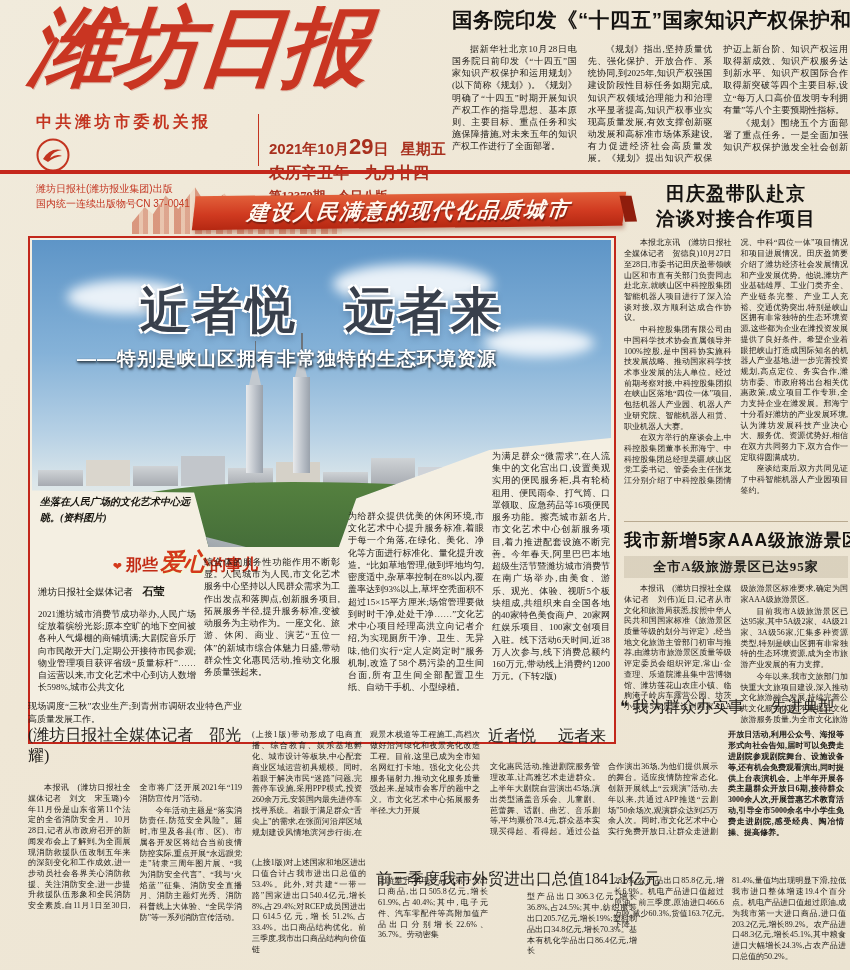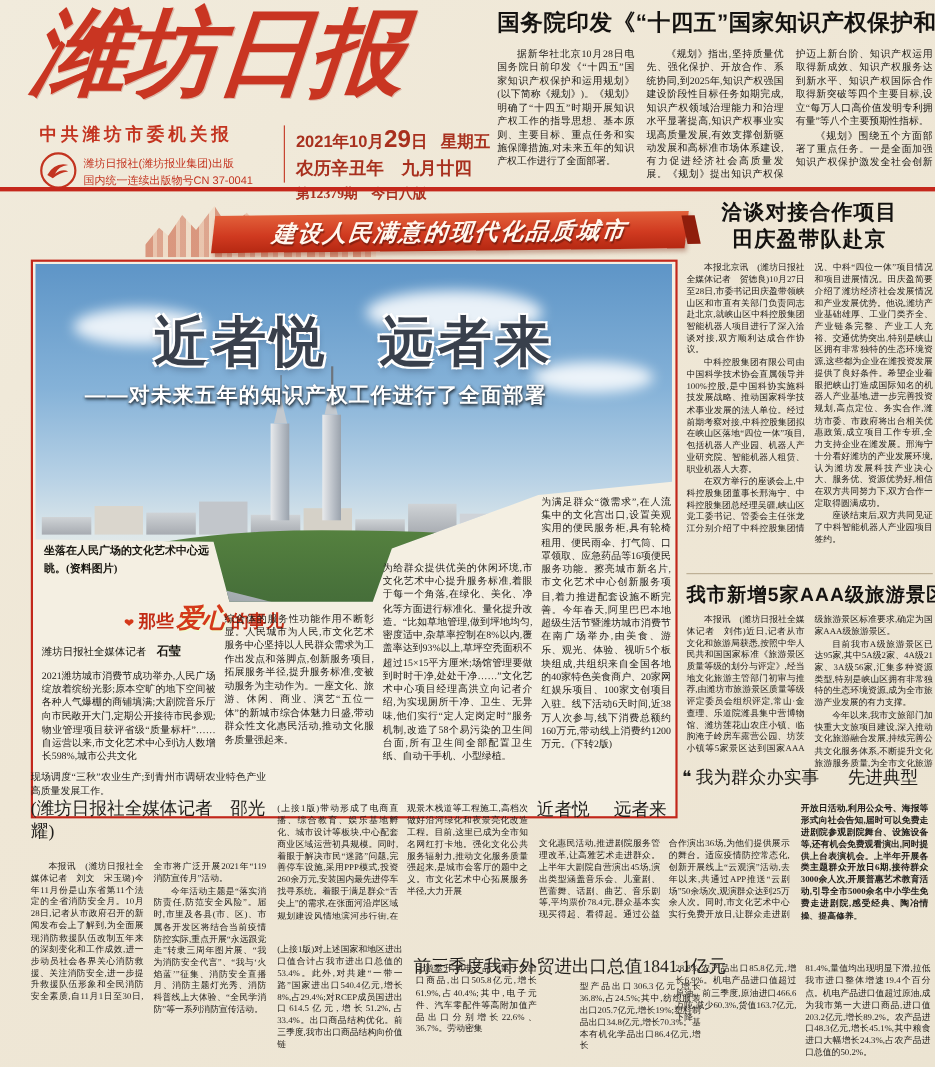--- a/index.html
+++ b/index.html
@@ -34,21 +34,21 @@
   #photo-cityband{position:absolute;left:0;top:52%;width:100%;height:9%;display:flex;align-items:flex-end;gap:3px;padding:0 6px;box-sizing:border-box;}
   .bld{background:linear-gradient(180deg,#cfd3d6,#a7abb1);flex:1;}
   .photo-tower{position:absolute;width:17px;background:linear-gradient(90deg,#e8eaec,#b8bec6 60%,#9aa2ac);}
   .photo-tower:before{content:"";position:absolute;left:50%;top:-26px;transform:translateX(-50%);border-left:6px solid transparent;border-right:6px solid transparent;border-bottom:26px solid #c3c9cf;}
   .photo-tower:after{content:"";position:absolute;left:50%;top:-44px;width:1.5px;height:20px;background:#6d747c;}
   #photo-park{position:absolute;left:0;top:60%;width:100%;height:26%;background:linear-gradient(180deg,#55813f,#47703a 55%,#3f6636);border-radius:45% 55% 0 0/60% 40% 0 0;}
   .photo-road{position:absolute;background:linear-gradient(180deg,#a7aeb3,#8e969c);}
   .photo-road .lane{position:absolute;left:0;top:45%;width:100%;height:2px;background:repeating-linear-gradient(90deg,#e8e8e4 0 7px,transparent 7px 14px);}
   #main-headline{left:0;top:40px;width:100%;text-align:center;font-family:"Liberation Sans",sans-serif;font-weight:900;font-size:49px;color:#39404c;letter-spacing:4px;text-shadow:-2px -2px 0 #fff,2px -2px 0 #fff,-2px 2px 0 #fff,2px 2px 0 #fff,0 4px 7px rgba(20,30,50,.35);white-space:nowrap;}
   #main-subhead{left:0;top:108px;width:88%;text-align:center;font-family:"Liberation Sans",sans-serif;font-weight:bold;font-size:19px;color:#ffffff;letter-spacing:1px;text-shadow:0 1px 2px #2c3a46,1px 2px 3px rgba(20,30,40,.8);white-space:nowrap;}
-  #photo-caption{left:10px;top:256px;width:152px;font-size:10px;font-weight:bold;color:#17150f;line-height:1.6;}
+  #photo-caption{left:10px;top:256px;width:152px;font-size:10px;font-weight:bold;font-style:italic;color:#17150f;line-height:1.6;}
   #column-tag{left:8px;top:308px;width:220px;white-space:nowrap;text-align:right;}
   #column-tag .t1{font-family:"Liberation Sans",sans-serif;font-weight:bold;font-size:16px;color:#c22a14;}
   #column-tag .t2{font-family:"Liberation Serif",serif;font-weight:900;font-style:italic;font-size:24px;color:#d4391b;text-shadow:1px 1px 0 #efc;margin:0 2px;}
   #column-tag .heart{font-size:11px;color:#d4391b;}
   #main-byline{left:8px;top:346px;width:210px;font-size:9.5px;color:#17150f;}
   #main-byline b{font-size:11px;}
   
   .sb-head{font-family:"Liberation Sans",sans-serif;font-weight:900;font-size:19px;color:#141210;text-align:center;line-height:1.3;letter-spacing:1px;}
   .sb-subhead{font-size:13px;font-weight:bold;text-align:center;background:rgba(90,75,50,.13);padding:2px 0;margin-top:4px;letter-spacing:1px;}
   .sb-divider{border:none;border-top:1px solid #b9aa90;margin:7px 0;}
@@ -69,35 +69,35 @@
 </head>
 <body>
 
 <div id="page">
 
   <div class="abs" style="left:30px;top:6px;width:416px;height:160px;">
     <div id="masthead-title">潍坊日报</div>
     <div class="abs" style="left:6px;top:106px;width:410px;display:flex;">
       <div style="width:218px;">
         <div class="mh-org">中共潍坊市委机关报</div>
-        <div style="display:flex;align-items:center;margin-top:5px;gap:6px;">
+        <div style="display:flex;align-items:flex-start;margin-top:5px;gap:6px;flex-direction:column;">
           <span style="flex:0 0 auto;">
             <svg width="34" height="34" viewBox="0 0 34 34">
               <circle cx="17" cy="17" r="15.5" fill="none" stroke="#c33420" stroke-width="2"></circle>
               <path d="M7 21 Q14 9 26 12 Q17 13 14 20 Q21 15 26 18 Q18 19 12 24 Z" fill="#c33420"></path>
             </svg>
           </span>
           <div>
             <div class="mh-small">潍坊日报社(潍坊报业集团)出版</div>
             <div class="mh-small">国内统一连续出版物号CN 37-0041</div>
           </div>
         </div>
       </div>
       <div style="width:1px;background:#c33420;margin:2px 10px 0 4px;height:52px;"></div>
-      <div style="padding-top:2px;">
+      <div style="padding-top:2px;margin-top:20px;">
         <div class="mh-date1">
           <span>2021年10月</span><span class="big">29</span><span>日</span>
           <span style="margin-left:8px;">星期五</span>
         </div>
         <div class="mh-date2">农历辛丑年　九月廿四</div>
         <div class="mh-date3">第12379期　今日八版</div>
       </div>
     </div>
   </div>
 
@@ -145,54 +145,55 @@
           <div class="lane"></div>
         </div>
       <div class="photo-road" style="left:45%;top:86%;width:60%;height:30px;transform:rotate(-6deg);">
           <div class="lane"></div>
         </div>
     </div>
 
     <div class="abs" id="main-headline">
       <span>近者悦</span><span style="display:inline-block;width:46px;"></span><span>远者来</span>
     </div>
-    <div class="abs" id="main-subhead">——对未来五年的知识产权工作进行了全面部署</div>
+    <div class="abs" id="main-subhead">——特别是峡山区拥有非常独特的生态环境资源</div>
 
     <div class="abs" id="photo-caption">坐落在人民广场的文化艺术中心远眺。(资料图片)</div>
 
     <div class="abs" id="column-tag">
       <span class="heart">❤</span>
       <span class="t1">那些</span><span class="t2">爱心</span><span class="t1">的事儿</span>
     </div>
     <div class="abs" id="main-byline">
       <span>潍坊日报社全媒体记者</span>　<b>石莹</b>
     </div>
 
     <div class="col" style="left:8px;top:370px;width:158px;height:128px;">2021潍坊城市消费节成功举办,人民广场绽放着缤纷光影;原本空旷的地下空间被各种人气爆棚的商铺填满;大剧院音乐厅向市民敞开大门,定期公开接待市民参观;物业管理项目获评省级“质量标杆”……自运营以来,市文化艺术中心到访人数增长598%,城市公共文化</div>
     <div class="col" style="left:174px;top:318px;width:136px;height:180px;">综合体的服务性功能作用不断彰显。人民城市为人民,市文化艺术服务中心坚持以人民群众需求为工作出发点和落脚点,创新服务项目,拓展服务半径,提升服务标准,变被动服务为主动作为。一座文化、旅游、休闲、商业、演艺“五位一体”的新城市综合体魅力日盛,带动群众性文化惠民活动,推动文化服务质量强起来。</div>
     <div class="col" style="left:318px;top:272px;width:136px;height:226px;">为给群众提供优美的休闲环境,市文化艺术中心提升服务标准,着眼于每一个角落,在绿化、美化、净化等方面进行标准化、量化提升改造。“比如草地管理,做到坪地均匀,密度适中,杂草率控制在8%以内,覆盖率达到93%以上,草坪空秃面积不超过15×15平方厘米;场馆管理要做到时时干净,处处干净……”文化艺术中心项目经理高洪立向记者介绍,为实现厕所干净、卫生、无异味,他们实行“定人定岗定时”服务机制,改造了58个易污染的卫生间台面,所有卫生间全部配置卫生纸、自动干手机、小型绿植。</div>
     <div class="col" style="left:462px;top:212px;width:118px;height:286px;">为满足群众“微需求”,在人流集中的文化宫出口,设置美观实用的便民服务柜,具有轮椅租用、便民雨伞、打气筒、口罩领取、应急药品等16项便民服务功能。擦亮城市新名片,市文化艺术中心创新服务项目,着力推进配套设施不断完善。今年春天,阿里巴巴本地超级生活节暨潍坊城市消费节在南广场举办,由美食、游乐、观光、体验、视听5个板块组成,共组织来自全国各地的40家特色美食商户、20家网红娱乐项目、100家文创项目入驻。线下活动6天时间,近38万人次参与,线下消费总额约160万元,带动线上消费约1200万元。(下转2版)</div>
   </div>
 
   <div class="abs" style="left:624px;top:182px;width:224px;height:514px;">
     <div>
       <div class="sb-head">
+        <div>田庆盈带队赴京</div>
         <div>洽谈对接合作项目</div>
-        <div>田庆盈带队赴京</div>
       </div>
       <div class="cols2" style="height:276px;margin-top:7px;">
         <p>本报北京讯　(潍坊日报社全媒体记者　贺德良)10月27日至28日,市委书记田庆盈带领峡山区和市直有关部门负责同志赴北京,就峡山区中科控股集团智能机器人项目进行了深入洽谈对接,双方顺利达成合作协议。</p>
         <p>中科控股集团有限公司由中国科学技术协会直属领导并100%控股,是中国科协实施科技发展战略、推动国家科学技术事业发展的法人单位。经过前期考察对接,中科控股集团拟在峡山区落地“四位一体”项目,包括机器人产业园、机器人产业研究院、智能机器人租赁、职业机器人大赛。</p>
         <p>在双方举行的座谈会上,中科控股集团董事长邢海宁、中科控股集团总经理吴疆,峡山区党工委书记、管委会主任张龙江分别介绍了中科控股集团情况、中科“四位一体”项目情况和项目进展情况。田庆盈简要介绍了潍坊经济社会发展情况和产业发展优势。他说,潍坊产业基础雄厚、工业门类齐全、产业链条完整、产业工人充裕、交通优势突出,特别是峡山区拥有非常独特的生态环境资源,这些都为企业在潍投资发展提供了良好条件。希望企业着眼把峡山打造成国际知名的机器人产业基地,进一步完善投资规划,高点定位、务实合作,潍坊市委、市政府将出台相关优惠政策,成立项目工作专班,全力支持企业在潍发展。邢海宁十分看好潍坊的产业发展环境,认为潍坊发展科技产业决心大、服务优、资源优势好,相信在双方共同努力下,双方合作一定取得圆满成功。</p>
         <p>座谈结束后,双方共同见证了中科智能机器人产业园项目签约。</p>
       </div>
     </div>
     <hr class="sb-divider">
     <div>
       <div class="sb-head" style="font-size:17.5px;white-space:nowrap;">我市新增5家AAA级旅游景区</div>
+      <div class="sb-subhead">全市A级旅游景区已达95家</div>
       <div class="cols2" style="height:142px;margin-top:6px;">
         <p>本报讯　(潍坊日报社全媒体记者　刘伟)近日,记者从市文化和旅游局获悉,按照中华人民共和国国家标准《旅游景区质量等级的划分与评定》,经当地文化旅游主管部门初审与推荐,由潍坊市旅游景区质量等级评定委员会组织评定,常山·金查理、乐道院潍县集中营博物馆、潍坊莲花山农庄小镇、临朐淹子岭房车露营公园、坊茨小镇等5家景区达到国家AAA级旅游景区标准要求,确定为国家AAA级旅游景区。</p>
         <p>目前我市A级旅游景区已达95家,其中5A级2家、4A级21家、3A级56家,汇集多种资源类型,特别是峡山区拥有非常独特的生态环境资源,成为全市旅游产业发展的有力支撑。</p>
         <p>今年以来,我市文旅部门加快重大文旅项目建设,深入推动文化旅游融合发展,持续完善公共文化服务体系,不断提升文化旅游服务质量,为全市文化旅游强劲发展提供了坚强的组织保障。同时,创新形式、策划活动,充分发挥市场主体和行业协会作用,加快推进精品线路建设,推动乡村游、自驾游“热”起来,推进了旅游项目和产业的蓬勃发展。</p>
       </div>
     </div>
   </div>
 
   <div class="abs" id="campaign-banner">
     <span class="dove">❝</span>

